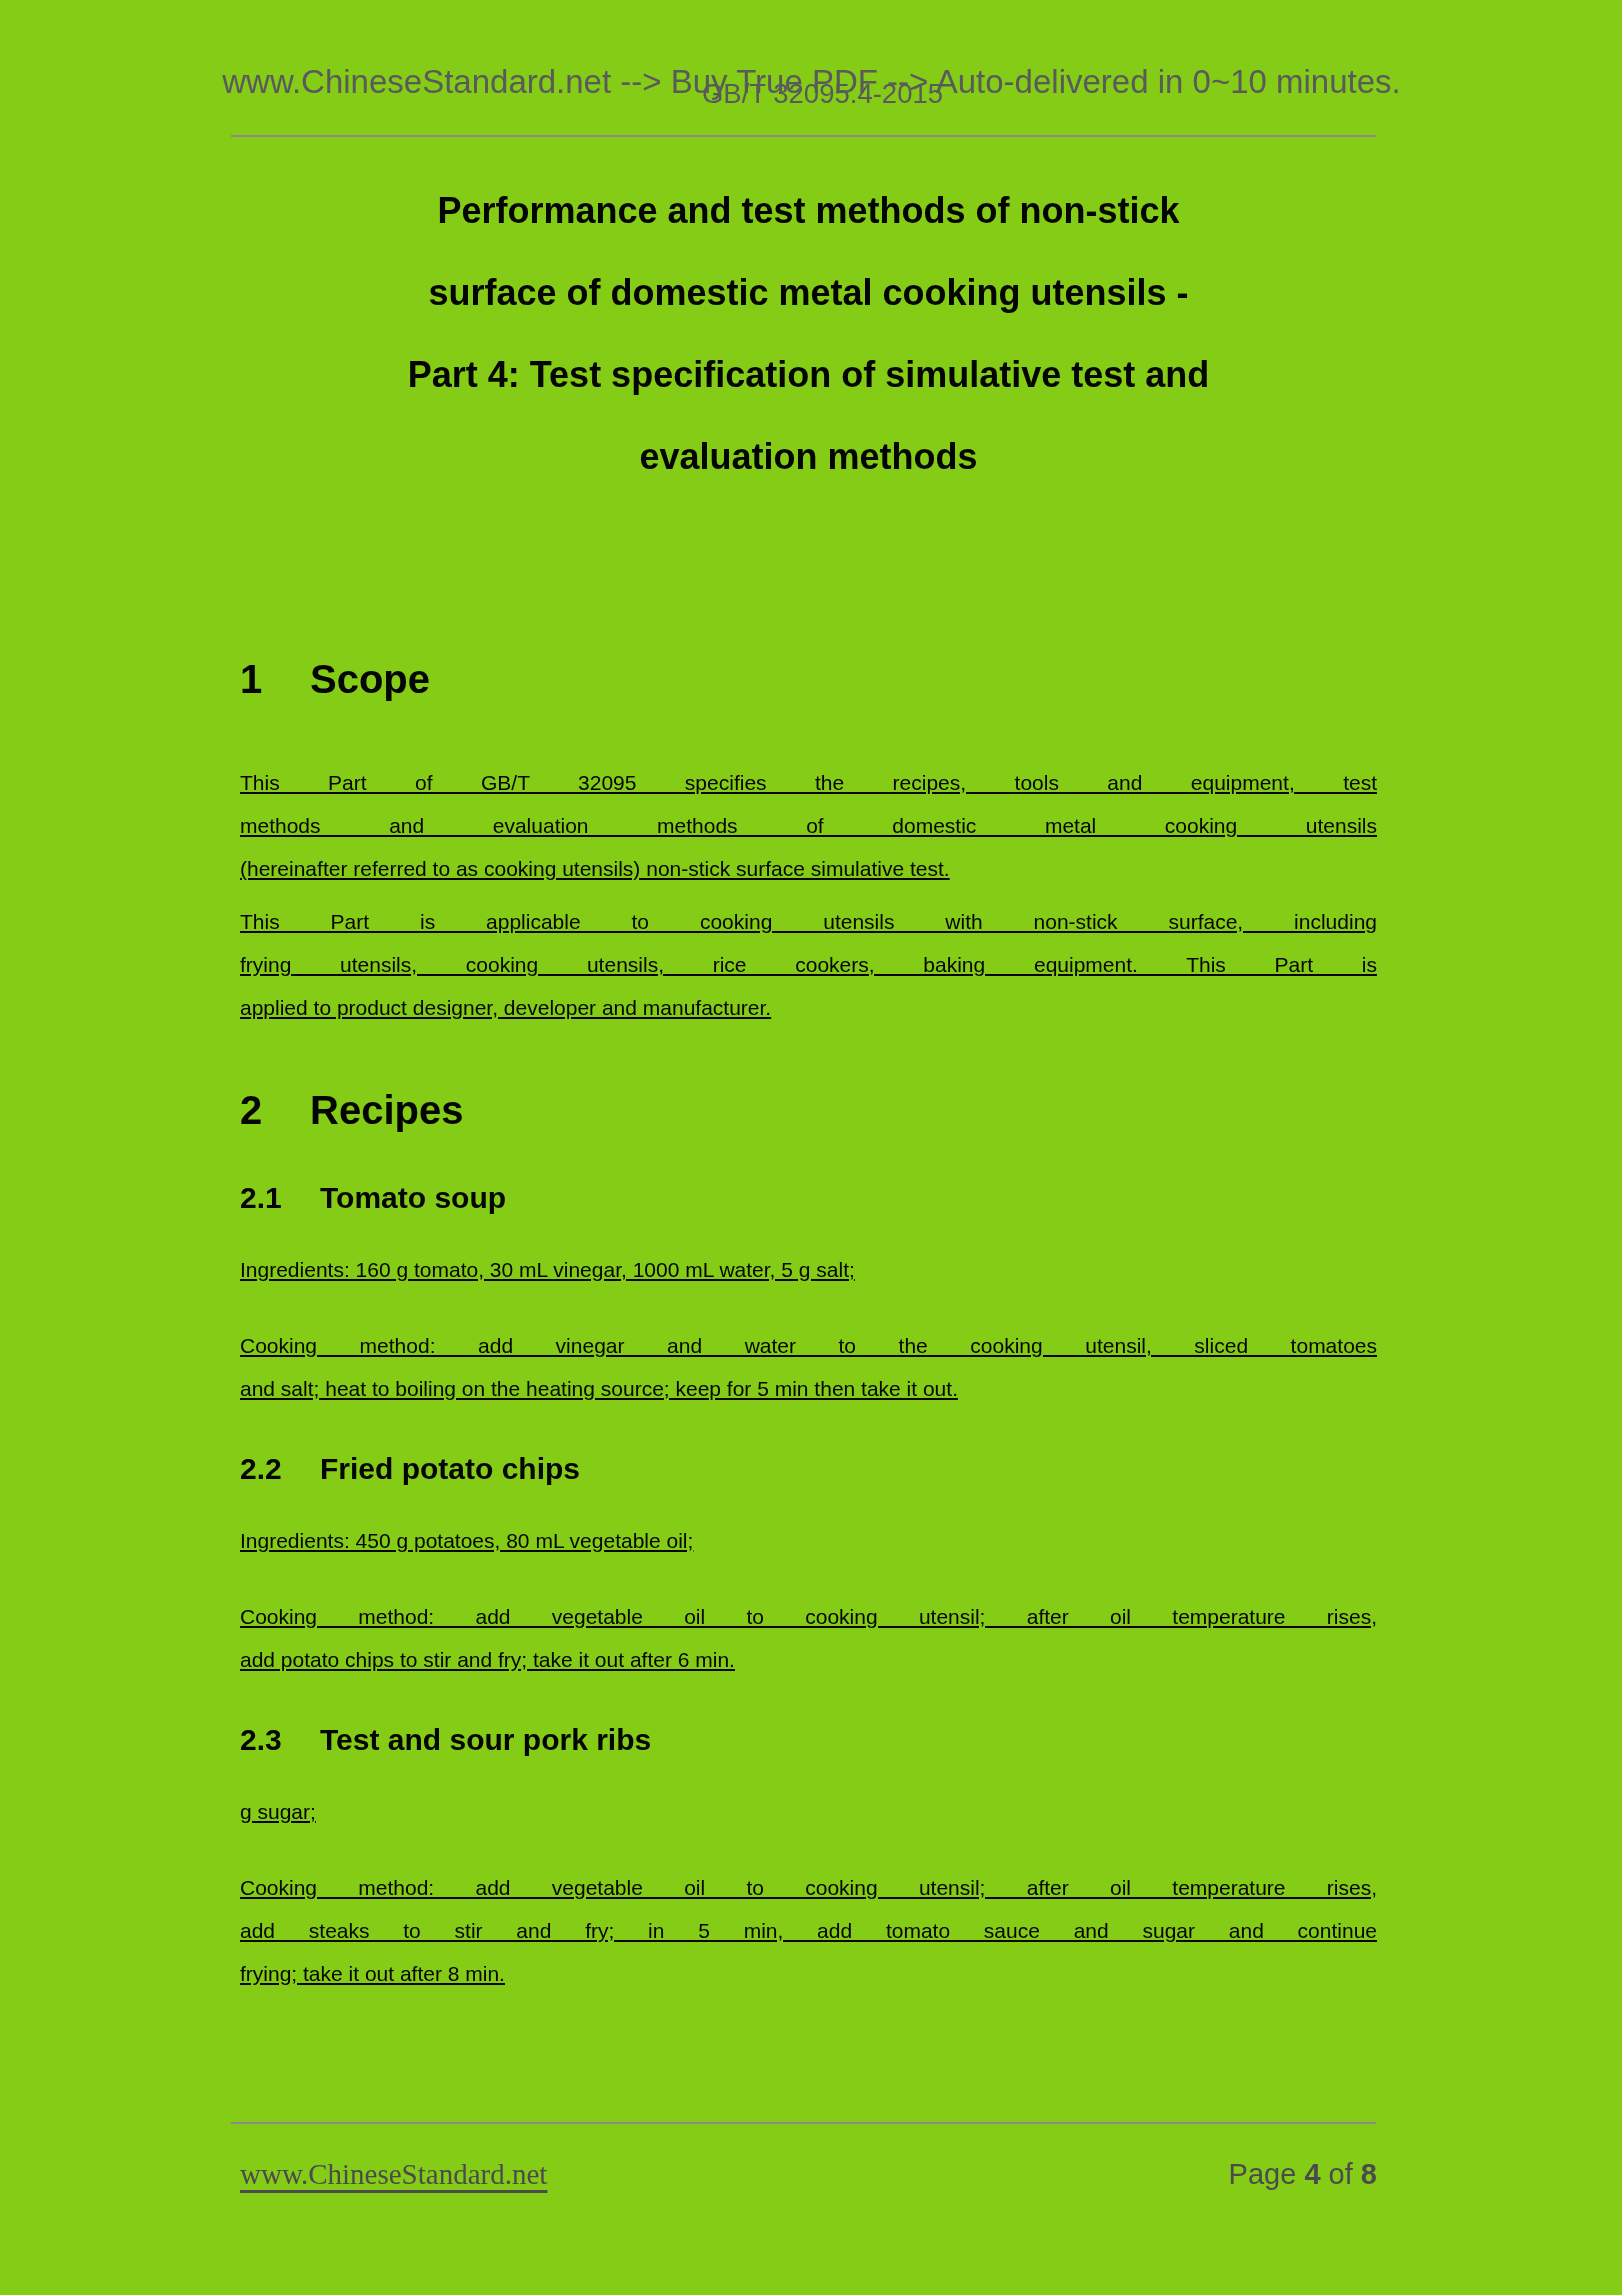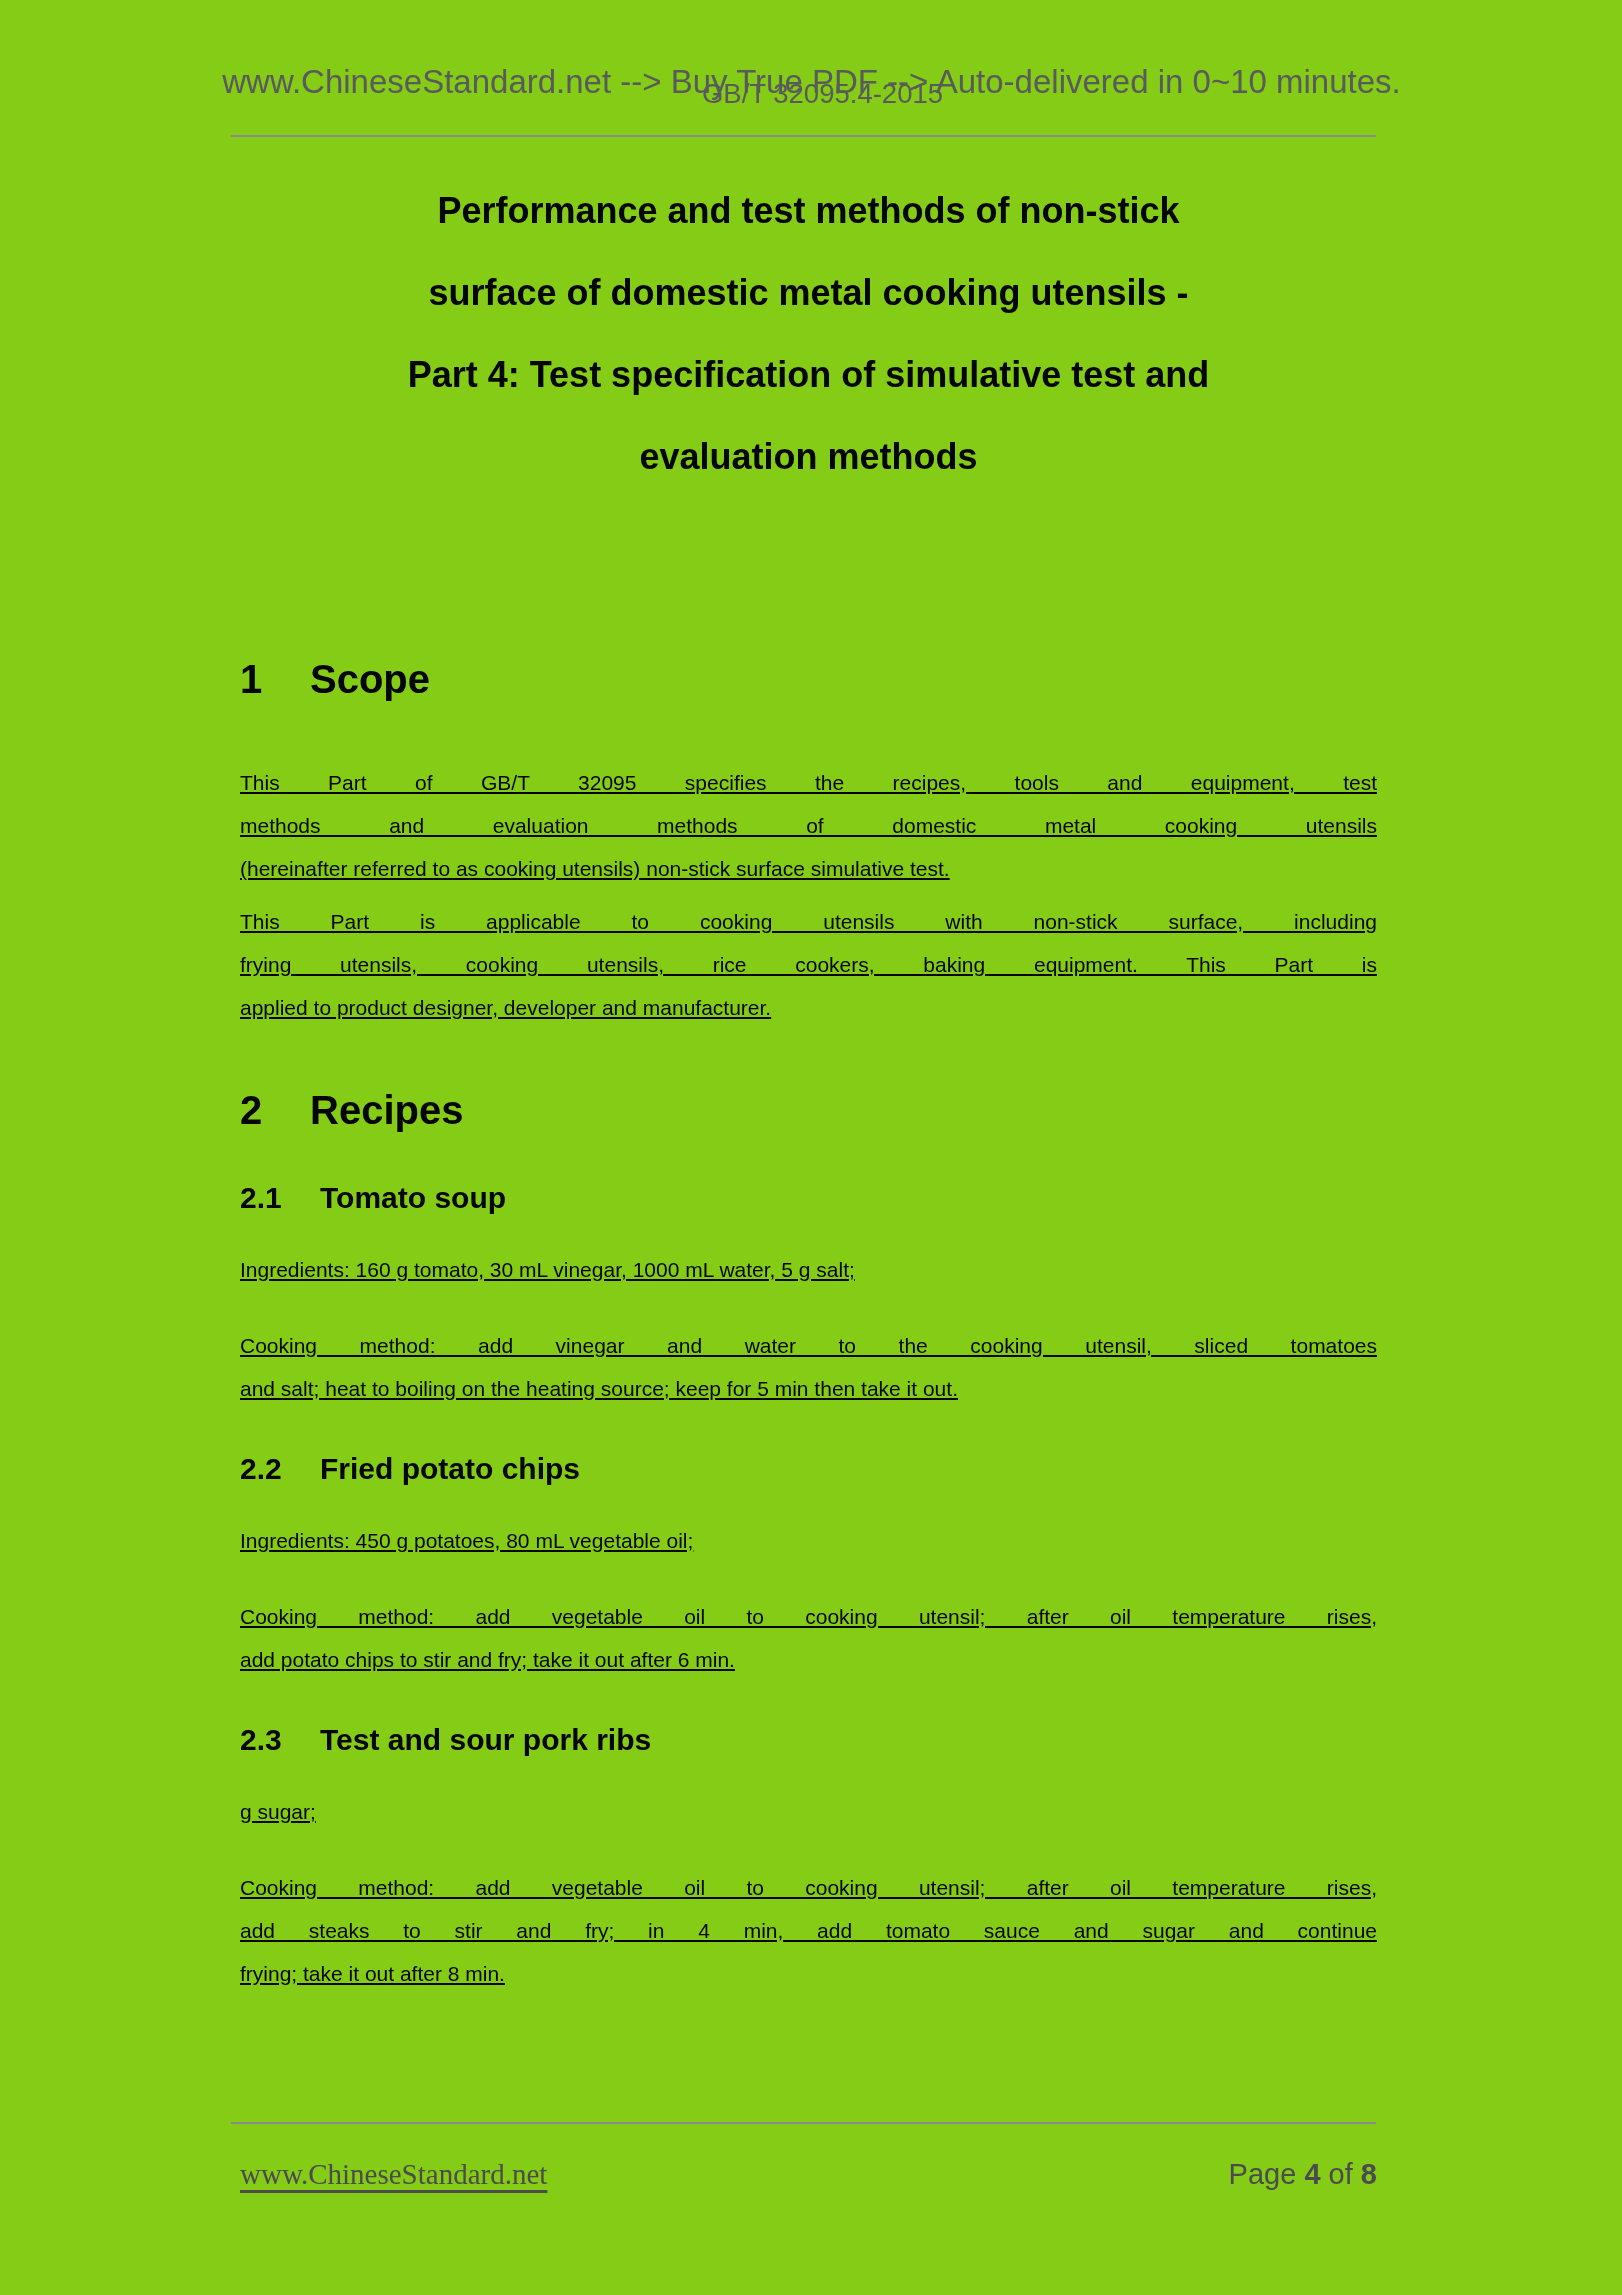--- a/index.html
+++ b/index.html
@@ -140,21 +140,21 @@
         <section class="recipe">
           <div class="h2">
             <span class="sec-num">2.3</span>
             <span>Test and sour pork ribs</span>
           </div>
           <div class="para ingr">
             <div class="jline last">g sugar;</div>
           </div>
           <div class="para cook">
             <div class="jline">Cooking method: add vegetable oil to cooking utensil; after oil temperature rises,</div>
-            <div class="jline">add steaks to stir and fry; in 4 min, add tomato sauce and sugar and continue</div>
+            <div class="jline">add steaks to stir and fry; in 5 min, add tomato sauce and sugar and continue</div>
             <div class="jline last">frying; take it out after 8 min.</div>
           </div>
         </section>
       </div>
 
   </div>
 
   <div class="footer-rule"></div>
 
   <div class="footer-row">

